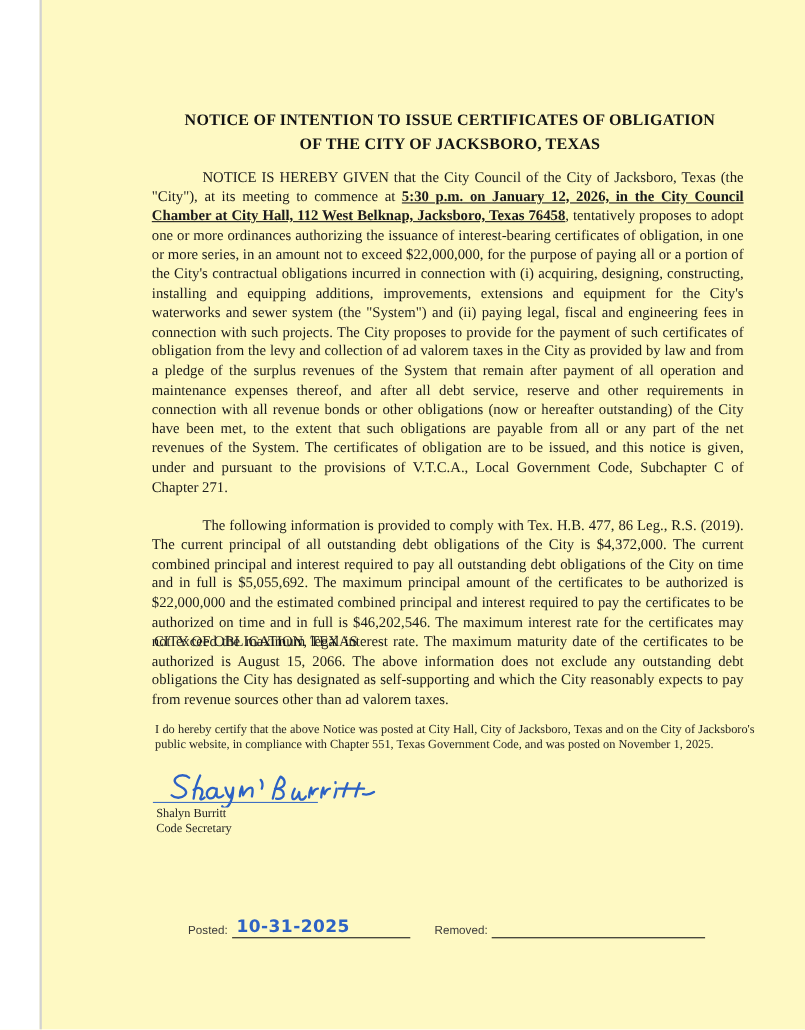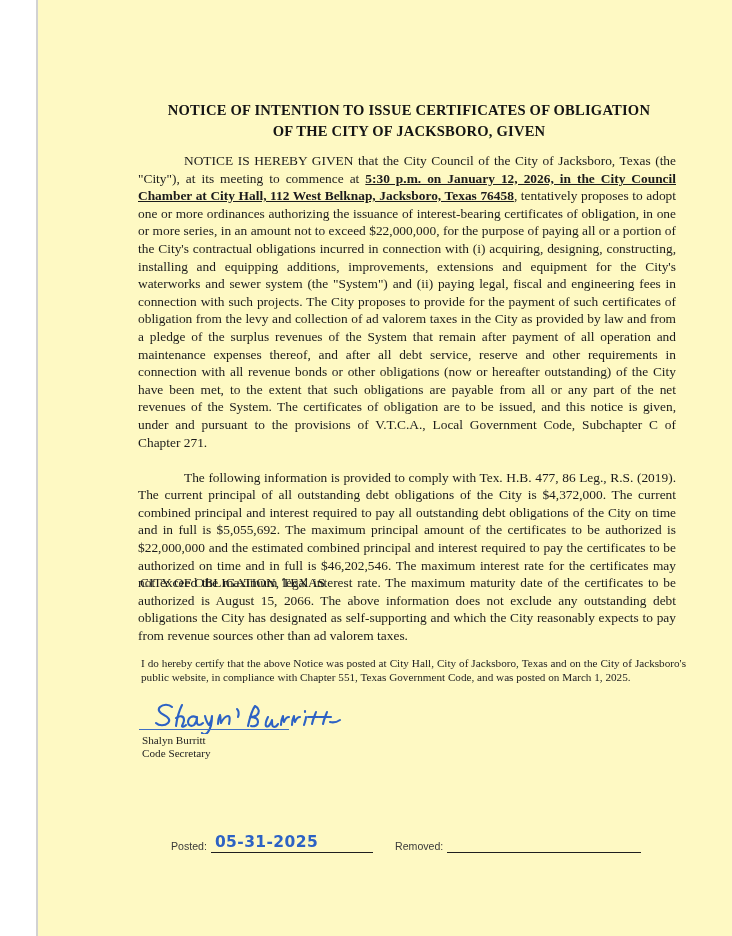--- a/index.html
+++ b/index.html
@@ -150,32 +150,32 @@
     white-space: nowrap;
   }
 </style>
 </head>
 <body>
 
 <div class="page">
 
   <div class="title-block">
     <div class="title-line">NOTICE OF INTENTION TO ISSUE CERTIFICATES OF OBLIGATION</div>
-    <div class="title-line">OF THE CITY OF JACKSBORO, GIVEN</div>
+    <div class="title-line">OF THE CITY OF JACKSBORO, TEXAS</div>
   </div>
 
   <div class="body-block">
     <p class="para"><span class="indent"></span><span>NOTICE IS HEREBY GIVEN that the City Council of the City of Jacksboro, Texas (the "City"), at its meeting to commence at </span><span class="bold-ul">5:30 p.m. on January 12, 2026, in the City Council Chamber at City Hall, 112 West Belknap, Jacksboro, Texas 76458</span><span>, tentatively proposes to adopt one or more ordinances authorizing the issuance of interest-bearing certificates of obligation, in one or more series, in an amount not to exceed $22,000,000, for the purpose of paying all or a portion of the City's contractual obligations incurred in connection with (i) acquiring, designing, constructing, installing and equipping additions, improvements, extensions and equipment for the City's waterworks and sewer system (the "System") and (ii) paying legal, fiscal and engineering fees in connection with such projects.  The City proposes to provide for the payment of such certificates of obligation from the levy and collection of ad valorem taxes in the City as provided by law and from a pledge of the surplus revenues of the System that remain after payment of all operation and maintenance expenses thereof, and after all debt service, reserve and other requirements in connection with all revenue bonds or other obligations (now or hereafter outstanding) of the City have been met, to the extent that such obligations are payable from all or any part of the net revenues of the System.  The certificates of obligation are to be issued, and this notice is given, under and pursuant to the provisions of V.T.C.A., Local Government Code, Subchapter C of Chapter 271.</span></p>
 
     <p class="para"><span class="indent"></span><span>The following information is provided to comply with Tex. H.B. 477, 86 Leg., R.S. (2019). The current principal of all outstanding debt obligations of the City is $4,372,000. The current combined principal and interest required to pay all outstanding debt obligations of the City on time and in full is $5,055,692. The maximum principal amount of the certificates to be authorized is $22,000,000 and the estimated combined principal and interest required to pay the certificates to be authorized on time and in full is $46,202,546. The maximum interest rate for the certificates may not exceed the maximum legal interest rate. The maximum maturity date of the certificates to be authorized is August 15, 2066. The above information does not exclude any outstanding debt obligations the City has designated as self-supporting and which the City reasonably expects to pay from revenue sources other than ad valorem taxes.</span></p>
   </div>
 
   <div class="city-line">CITY OF OBLIGATION, TEXAS</div>
 
-  <div class="certify">I do hereby certify that the above Notice was posted at City Hall, City of Jacksboro, Texas and on the City of Jacksboro's public website, in compliance with Chapter 551, Texas Government Code, and was posted on March 1, 2025.</div>
+  <div class="certify">I do hereby certify that the above Notice was posted at City Hall, City of Jacksboro, Texas and on the City of Jacksboro's public website, in compliance with Chapter 551, Texas Government Code, and was posted on November 1, 2025.</div>
 
   <div class="sig-wrap">
     <svg width="260" height="34" viewBox="0 0 260 34" fill="none" xmlns="http://www.w3.org/2000/svg" aria-hidden="true">
       <g stroke="#2d62c4" stroke-width="2.1" stroke-linecap="round" stroke-linejoin="round" fill="none">
 
         <path d="M34 7c-3-3-9-3-12 0-3 3 0 6 4 8 4 2 7 5 4 8-3 3-9 3-12 0"></path>
         <path d="M38 26c1-8 3-15 6-21"></path>
         <path d="M38 18c4-3 8-2 8 2 0 3-2 5-2 6 0 1 2 1 4-1"></path>
         <path d="M58 17c-4-2-8 1-8 5 0 3 3 5 6 3 2-2 3-5 3-8 0 4-1 8 2 8 1 0 3-1 4-2"></path>
         <path d="M67 16c1 4 2 7 4 9 2-3 3-6 3-9 0 7-1 12-4 16-2 3-5 3-6 1"></path>
@@ -202,21 +202,21 @@
 
   <div class="sig-name">
     <div>Shalyn Burritt</div>
     <div>Code Secretary</div>
   </div>
 
   <div class="footer">
     <div class="footer-row">
       <span class="lbl-posted">Posted:</span>
       <span class="blank-line blank-posted">
-        <span class="hand-date">05-31-2025</span>
+        <span class="hand-date">10-31-2025</span>
       </span>
       <span class="lbl-removed">Removed:</span>
       <span class="blank-line blank-removed">
         <span class="hand-date"></span>
       </span>
     </div>
   </div>
 
 </div>
 

